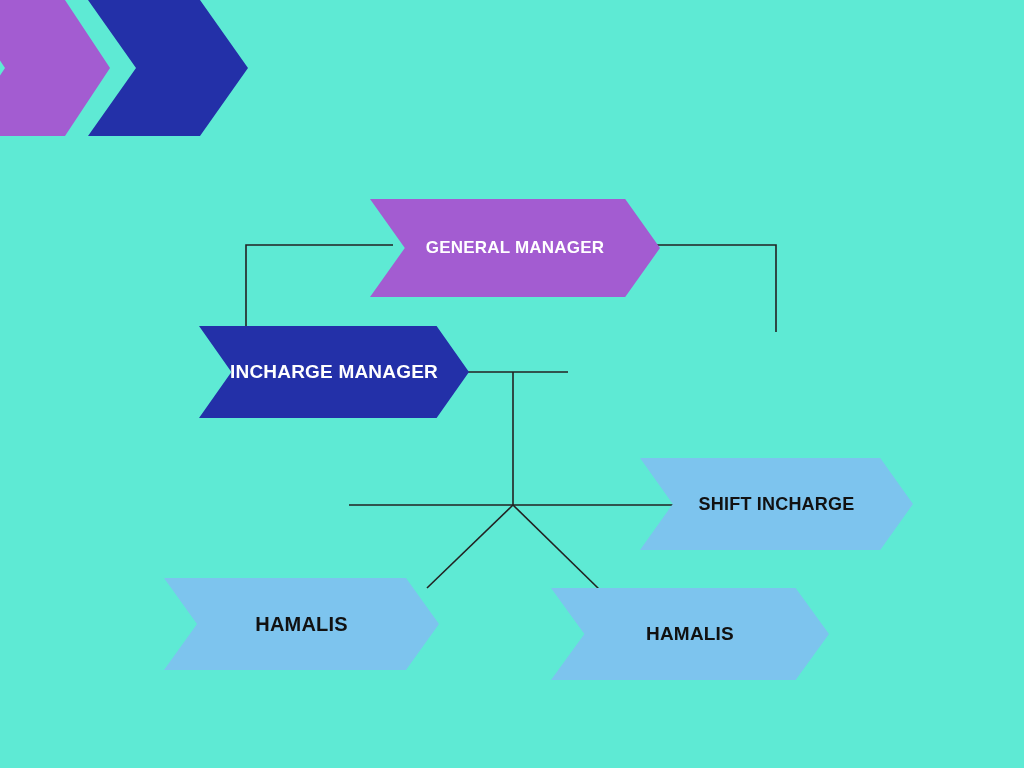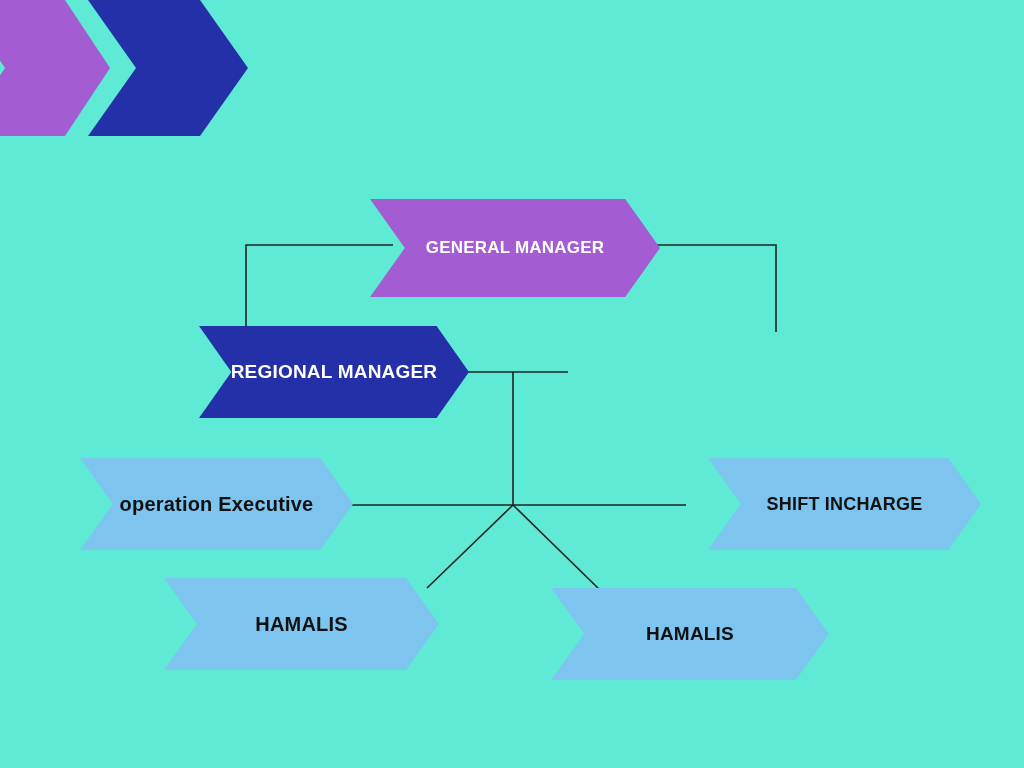--- a/index.html
+++ b/index.html
@@ -73,21 +73,21 @@
 
   #node-rm   { left: 199px; top: 326px;  width: 270px; height: 92px;  }
   #node-rm .label { font-size: 19px; }
 
   #node-hub  { left: 557px; top: 326px;  width: 273px; height: 92px;  }
   #node-hub .label { font-size: 19px; }
 
   #node-oe   { left: 80px;  top: 458px;  width: 273px; height: 92px;  }
   #node-oe .label { font-size: 20px; }
 
-  #node-shift{ left: 708px; top: 458px;  width: 273px; height: 92px;  }
+  #node-shift{ left: 640px; top: 458px;  width: 273px; height: 92px;  }
   #node-shift .label { font-size: 18px; }
 
   #node-ham1 { left: 164px; top: 578px;  width: 275px; height: 92px;  }
   #node-ham1 .label { font-size: 20px; }
 
   #node-ham2 { left: 551px; top: 588px;  width: 278px; height: 92px;  }
   #node-ham2 .label { font-size: 19px; }
 </style>
 </head>
 <body>
@@ -114,27 +114,24 @@
     <path d="M 513 505 L 427 588" stroke="#222222" stroke-width="1.6" fill="none"></path>
 
     <path d="M 513 505 L 600 590" stroke="#222222" stroke-width="1.6" fill="none"></path>
   </svg>
 
   <div class="node purple" id="node-gm">
     <span class="label">GENERAL MANAGER</span>
   </div>
 
   <div class="node blue" id="node-rm">
-    <span class="label">REGIONAL MANAGER</span>
+    <span class="label">INCHARGE MANAGER</span>
   </div>
 
 
-  <div class="node light" id="node-oe">
-    <span class="label">operation Executive</span>
-  </div>
 
   <div class="node light" id="node-shift">
     <span class="label">SHIFT INCHARGE</span>
   </div>
 
   <div class="node light" id="node-ham1">
     <span class="label">HAMALIS</span>
   </div>
 
   <div class="node light" id="node-ham2">

